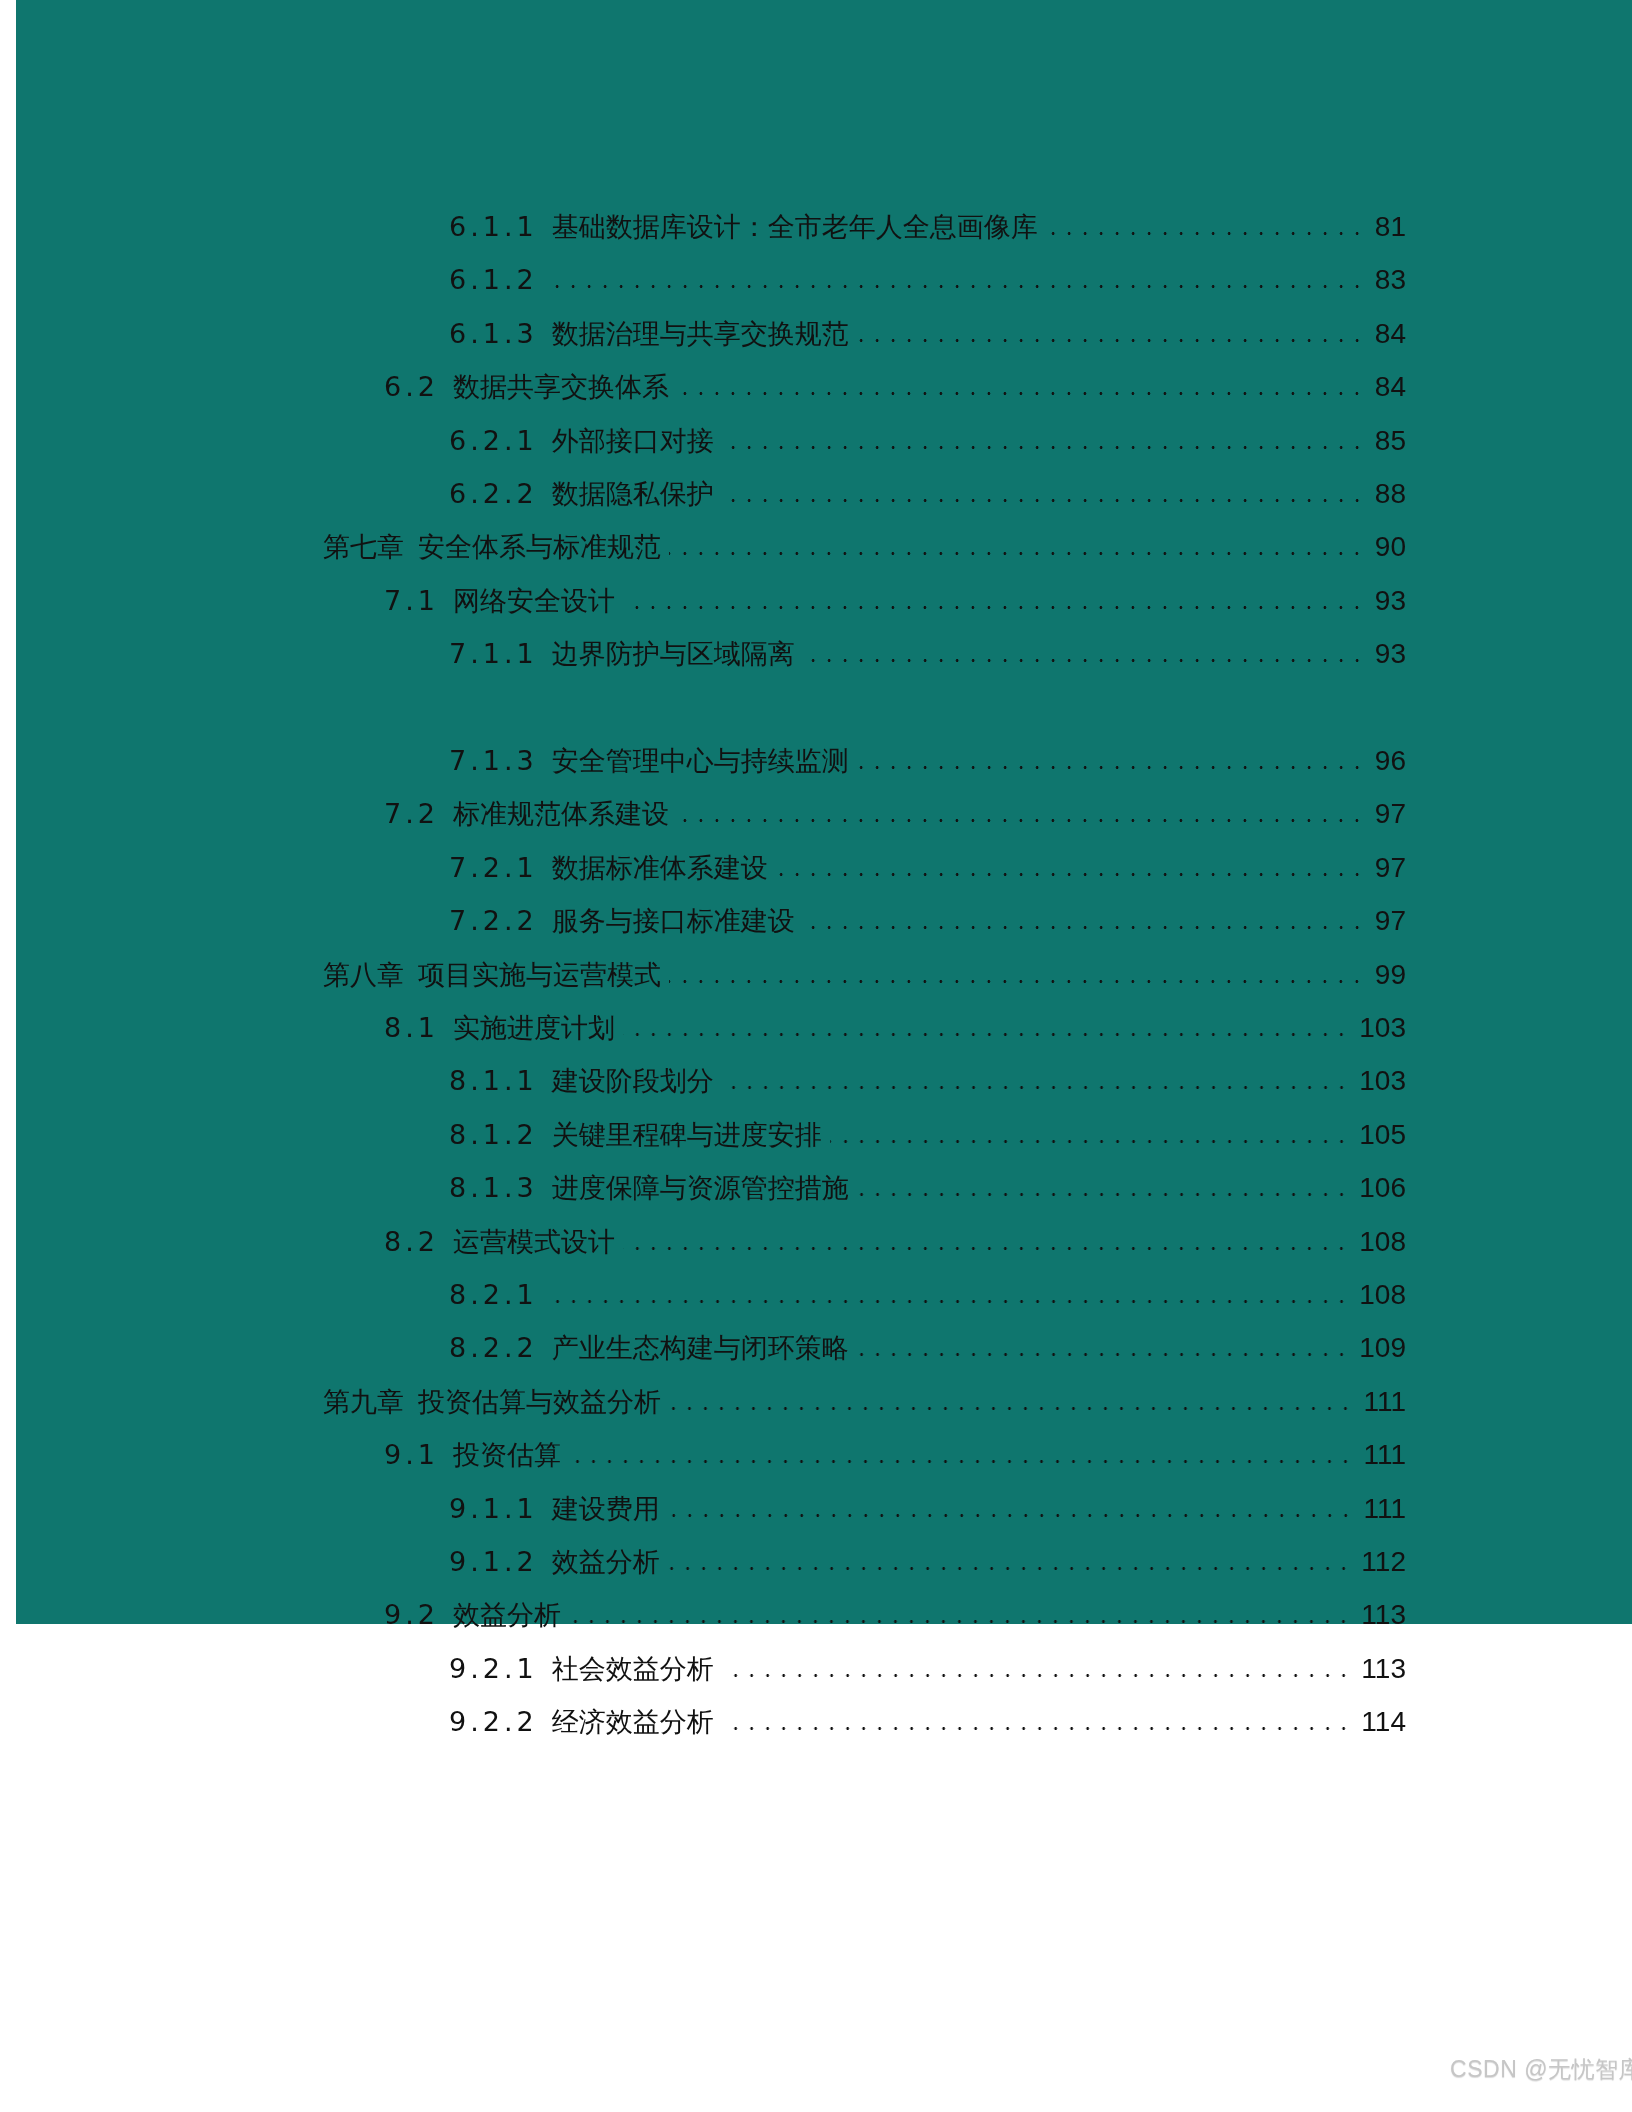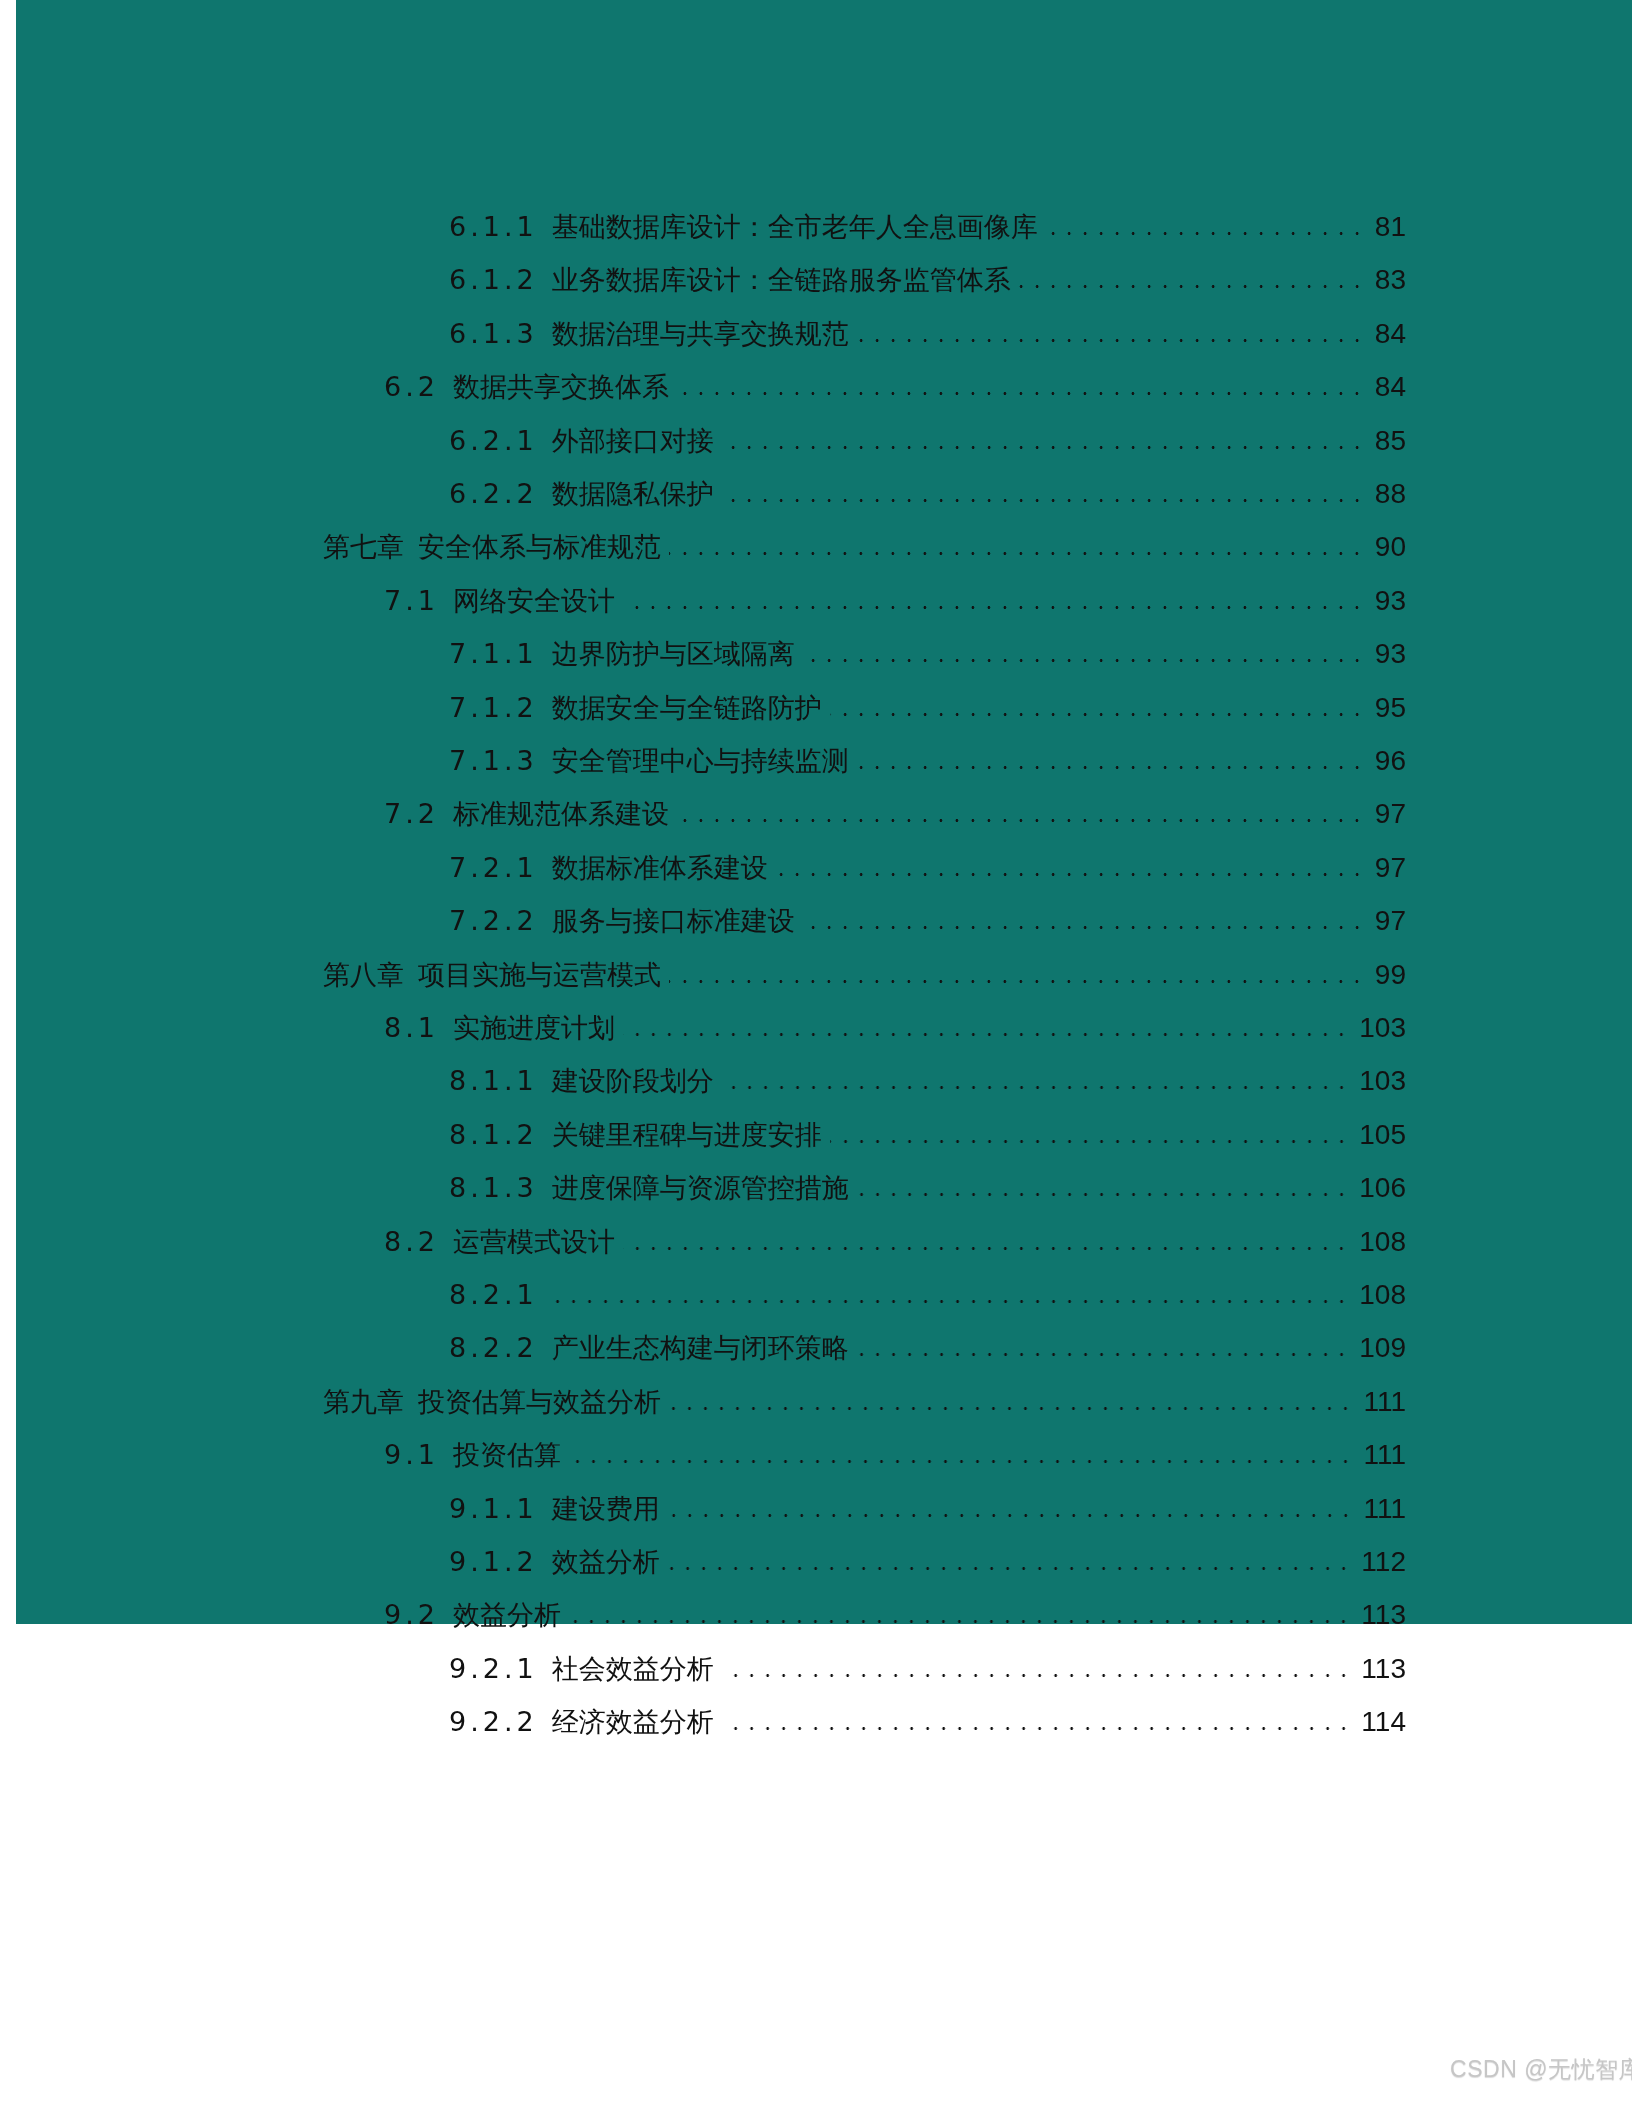--- a/index.html
+++ b/index.html
@@ -86,21 +86,20 @@
   <div class="toc" id="toc">
 
     <div class="toc-row level-3" style="top: 204px;">
         <span class="toc-num">6.1.1</span>
         <span class="toc-title">基础数据库设计：全市老年人全息画像库</span>
         <span class="toc-leader"></span>
         <span class="toc-page">81</span>
       </div>
     <div class="toc-row level-3" style="top: 257.4px;">
         <span class="toc-num">6.1.2</span>
-        <span class="toc-title">业务数据库设计：全链路服务监管体系</span>
         <span class="toc-leader"></span>
         <span class="toc-page">83</span>
       </div>
     <div class="toc-row level-3" style="top: 310.8px;">
         <span class="toc-num">6.1.3</span>
         <span class="toc-title">数据治理与共享交换规范</span>
         <span class="toc-leader"></span>
         <span class="toc-page">84</span>
       </div>
     <div class="toc-row level-2" style="top: 364.2px;">
@@ -132,26 +131,20 @@
         <span class="toc-title">网络安全设计</span>
         <span class="toc-leader"></span>
         <span class="toc-page">93</span>
       </div>
     <div class="toc-row level-3" style="top: 631.2px;">
         <span class="toc-num">7.1.1</span>
         <span class="toc-title">边界防护与区域隔离</span>
         <span class="toc-leader"></span>
         <span class="toc-page">93</span>
       </div>
-    <div class="toc-row level-3" style="top: 684.6px;">
-        <span class="toc-num">7.1.2</span>
-        <span class="toc-title">数据安全与全链路防护</span>
-        <span class="toc-leader"></span>
-        <span class="toc-page">95</span>
-      </div>
     <div class="toc-row level-3" style="top: 738px;">
         <span class="toc-num">7.1.3</span>
         <span class="toc-title">安全管理中心与持续监测</span>
         <span class="toc-leader"></span>
         <span class="toc-page">96</span>
       </div>
     <div class="toc-row level-2" style="top: 791.4px;">
         <span class="toc-num">7.2</span>
         <span class="toc-title">标准规范体系建设</span>
         <span class="toc-leader"></span>

